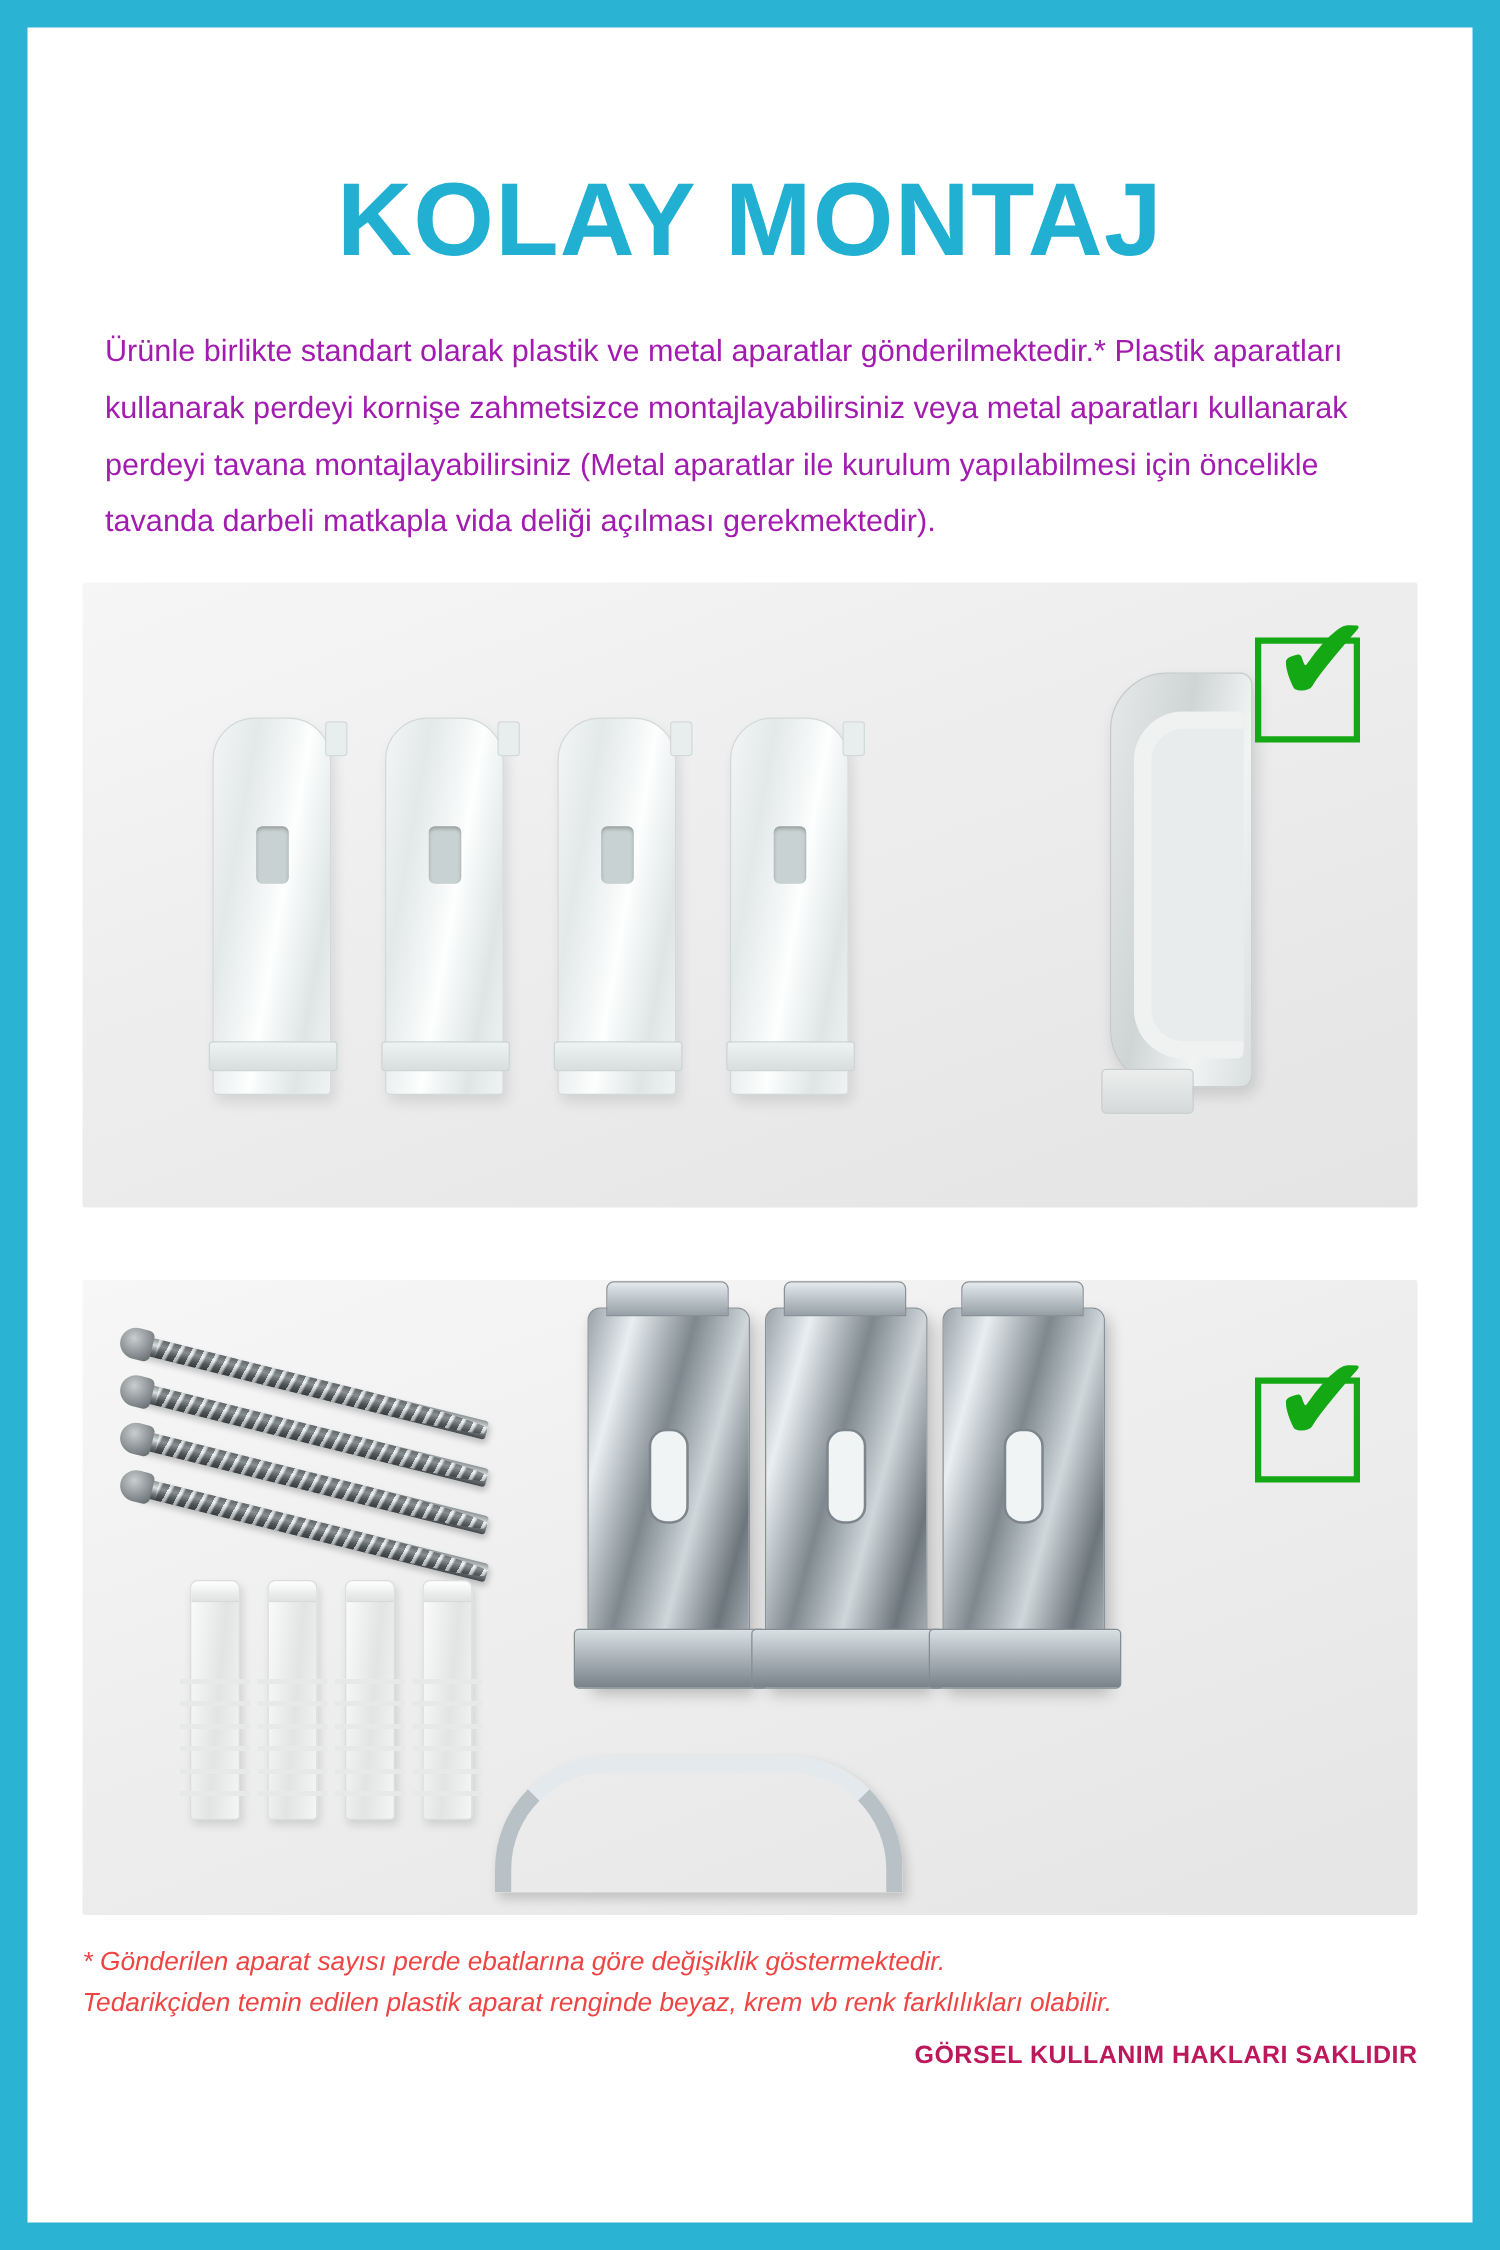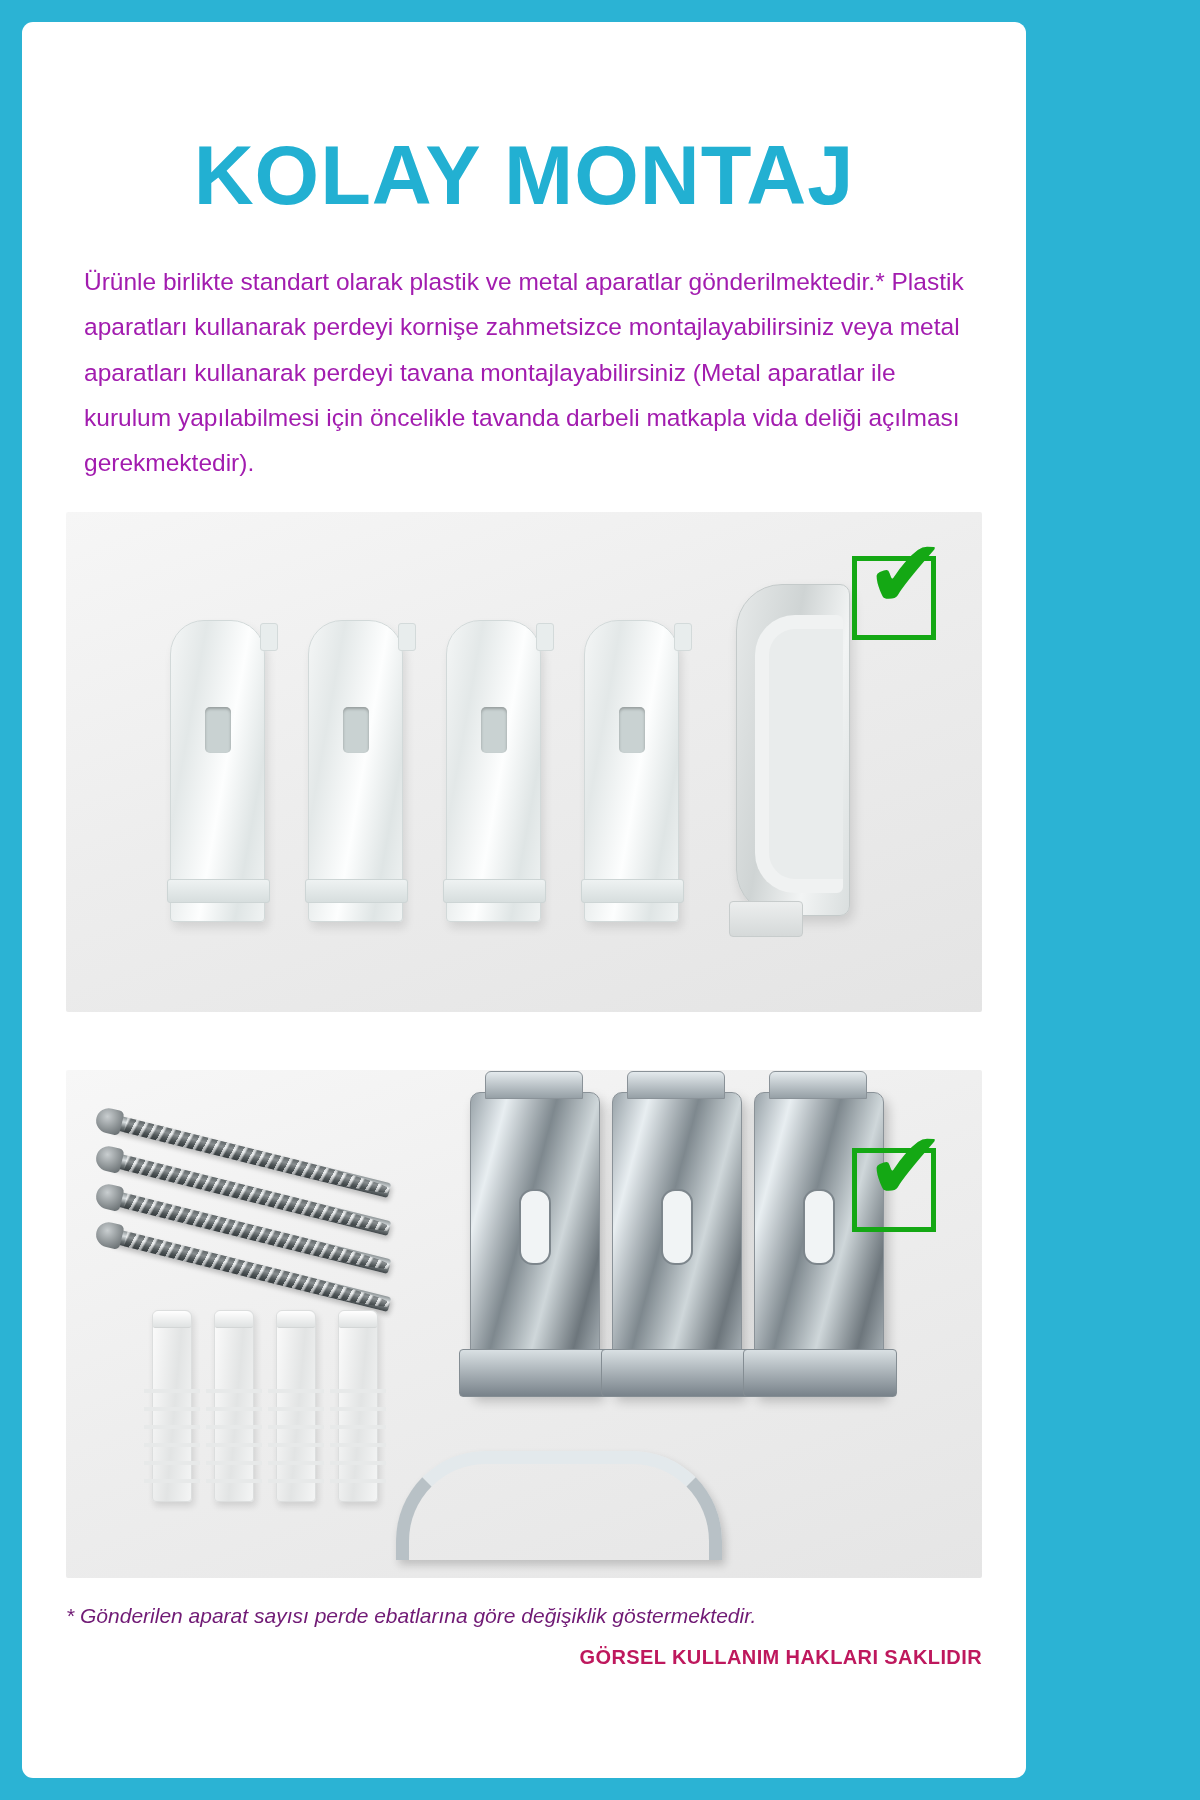--- a/index.html
+++ b/index.html
@@ -10,26 +10,25 @@
     width: 1200px;
     height: 1800px;
     background: #2bb3d4;
     font-family: "Liberation Sans", sans-serif;
     overflow: hidden;
   }
   .page {
     position: absolute;
     left: 22px;
     top: 22px;
-    width: 1004px;
+    width: 1156px;
     height: 1756px;
     background: #ffffff;
     box-sizing: border-box;
     padding: 0;
-    border-radius: 11px;
   }
   .title {
     text-align: center;
     color: #22b0d2;
     font-size: 83px;
     font-weight: bold;
     letter-spacing: 1px;
     margin: 112px 0 0 0;
     line-height: 1;
   }
@@ -256,21 +255,21 @@
     border-bottom: none;
     border-radius: 90px 90px 0 0;
     background: transparent;
     box-shadow: 3px 5px 9px rgba(0,0,0,0.18);
   }
 
   .footnotes {
     margin: 22px 44px 0 44px;
     font-size: 21px;
     font-style: italic;
-    color: #701a75;
+    color: #ef4444;
     line-height: 1.55;
   }
   .rights {
     margin: 14px 44px 0 44px;
     text-align: right;
     font-size: 20px;
     font-weight: bold;
     letter-spacing: 0.4px;
     color: #be185d;
   }
@@ -365,16 +364,17 @@
     </div>
 
     <div class="spring"></div>
 
     <div class="check-box" style="right:46px; top:78px;"></div>
     <div class="check-mark" style="right:36px; top:48px;">✔</div>
   </div>
 
   <div class="footnotes">
     <div>* Gönderilen aparat sayısı perde ebatlarına göre değişiklik göstermektedir.</div>
+    <div>Tedarikçiden temin edilen plastik aparat renginde beyaz, krem vb renk farklılıkları olabilir.</div>
   </div>
 
   <div class="rights">GÖRSEL KULLANIM HAKLARI SAKLIDIR</div>
 </div>
 
 </body></html>

